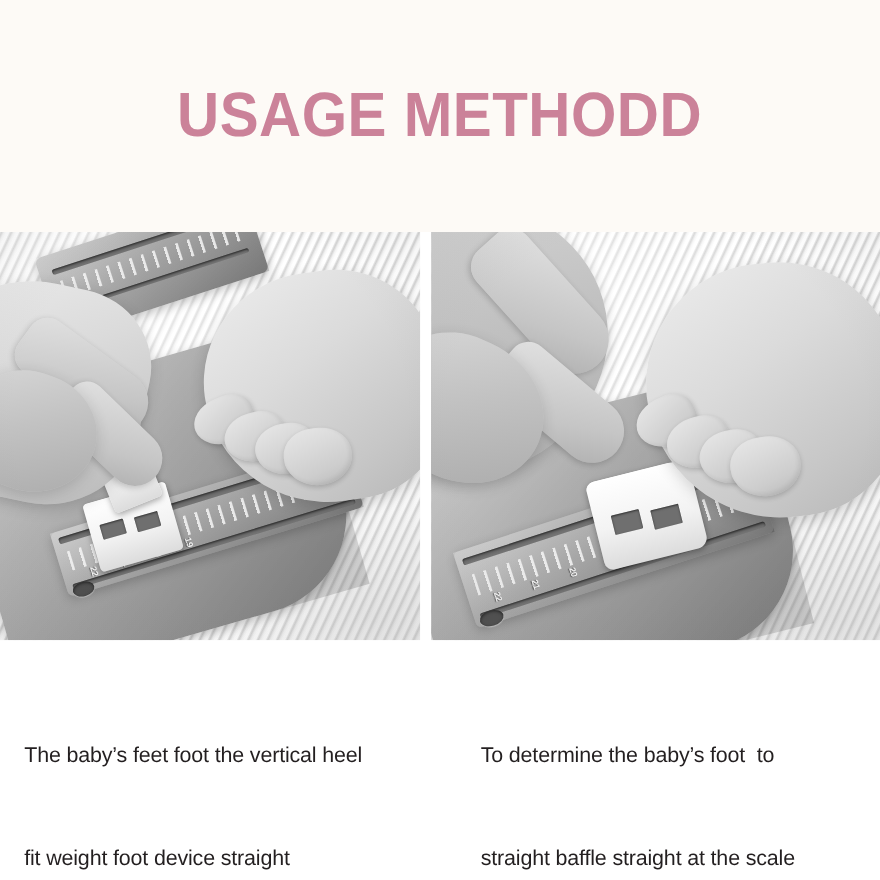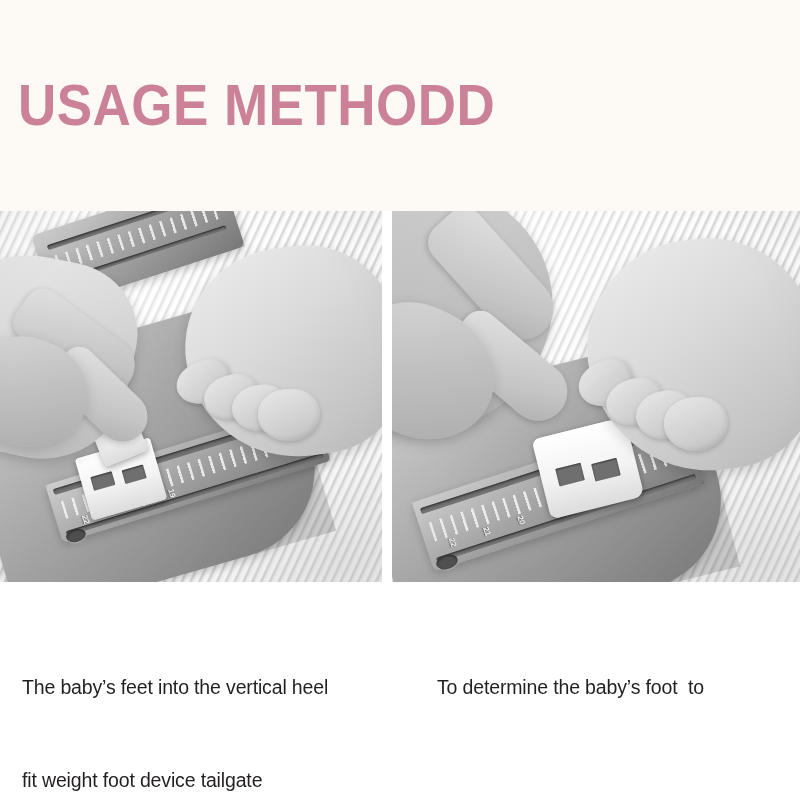--- a/index.html
+++ b/index.html
@@ -25,20 +25,21 @@
   
   .header {
     position: absolute;
     left: 0;
     top: 0;
     width: 800px;
     height: 211px;
     background: #fdfaf6;
     display: flex;
     align-items: center;
+    justify-content: center;
   }
   .header-title {
     font-family: "Liberation Sans", sans-serif;
     font-weight: bold;
     font-size: 57px;
     letter-spacing: 0.5px;
     color: #cb8299;
     line-height: 1;
     transform: scaleX(0.93);
     transform-origin: center;
@@ -293,24 +294,25 @@
       <div class="toe" style="left:244px; top:180px; width:58px; height:48px; border-radius:48% 44% 48% 52%; transform:rotate(-12deg);"></div>
       <div class="toe" style="left:272px; top:186px; width:64px; height:54px; border-radius:46% 46% 50% 50%; transform:rotate(-6deg);"></div>
 
       <div class="photo-vignette"></div>
     </div>
   </div>
 
   <div class="captions">
 
     <div class="caption left">
-      <span class="caption-line">The baby’s feet into the vertical heel</span>
-      <span class="caption-line">fit weight foot device tailgate</span>
+      <span class="caption-line">The baby’s feet foot the vertical heel</span>
+      <span class="caption-line">fit weight foot device straight</span>
     </div>
 
     <div class="caption right">
       <span class="caption-line">To determine the baby’s foot  to</span>
+      <span class="caption-line">straight baffle straight at the scale</span>
       
     </div>
 
   </div>
 
 </div>
 
 </body></html>

